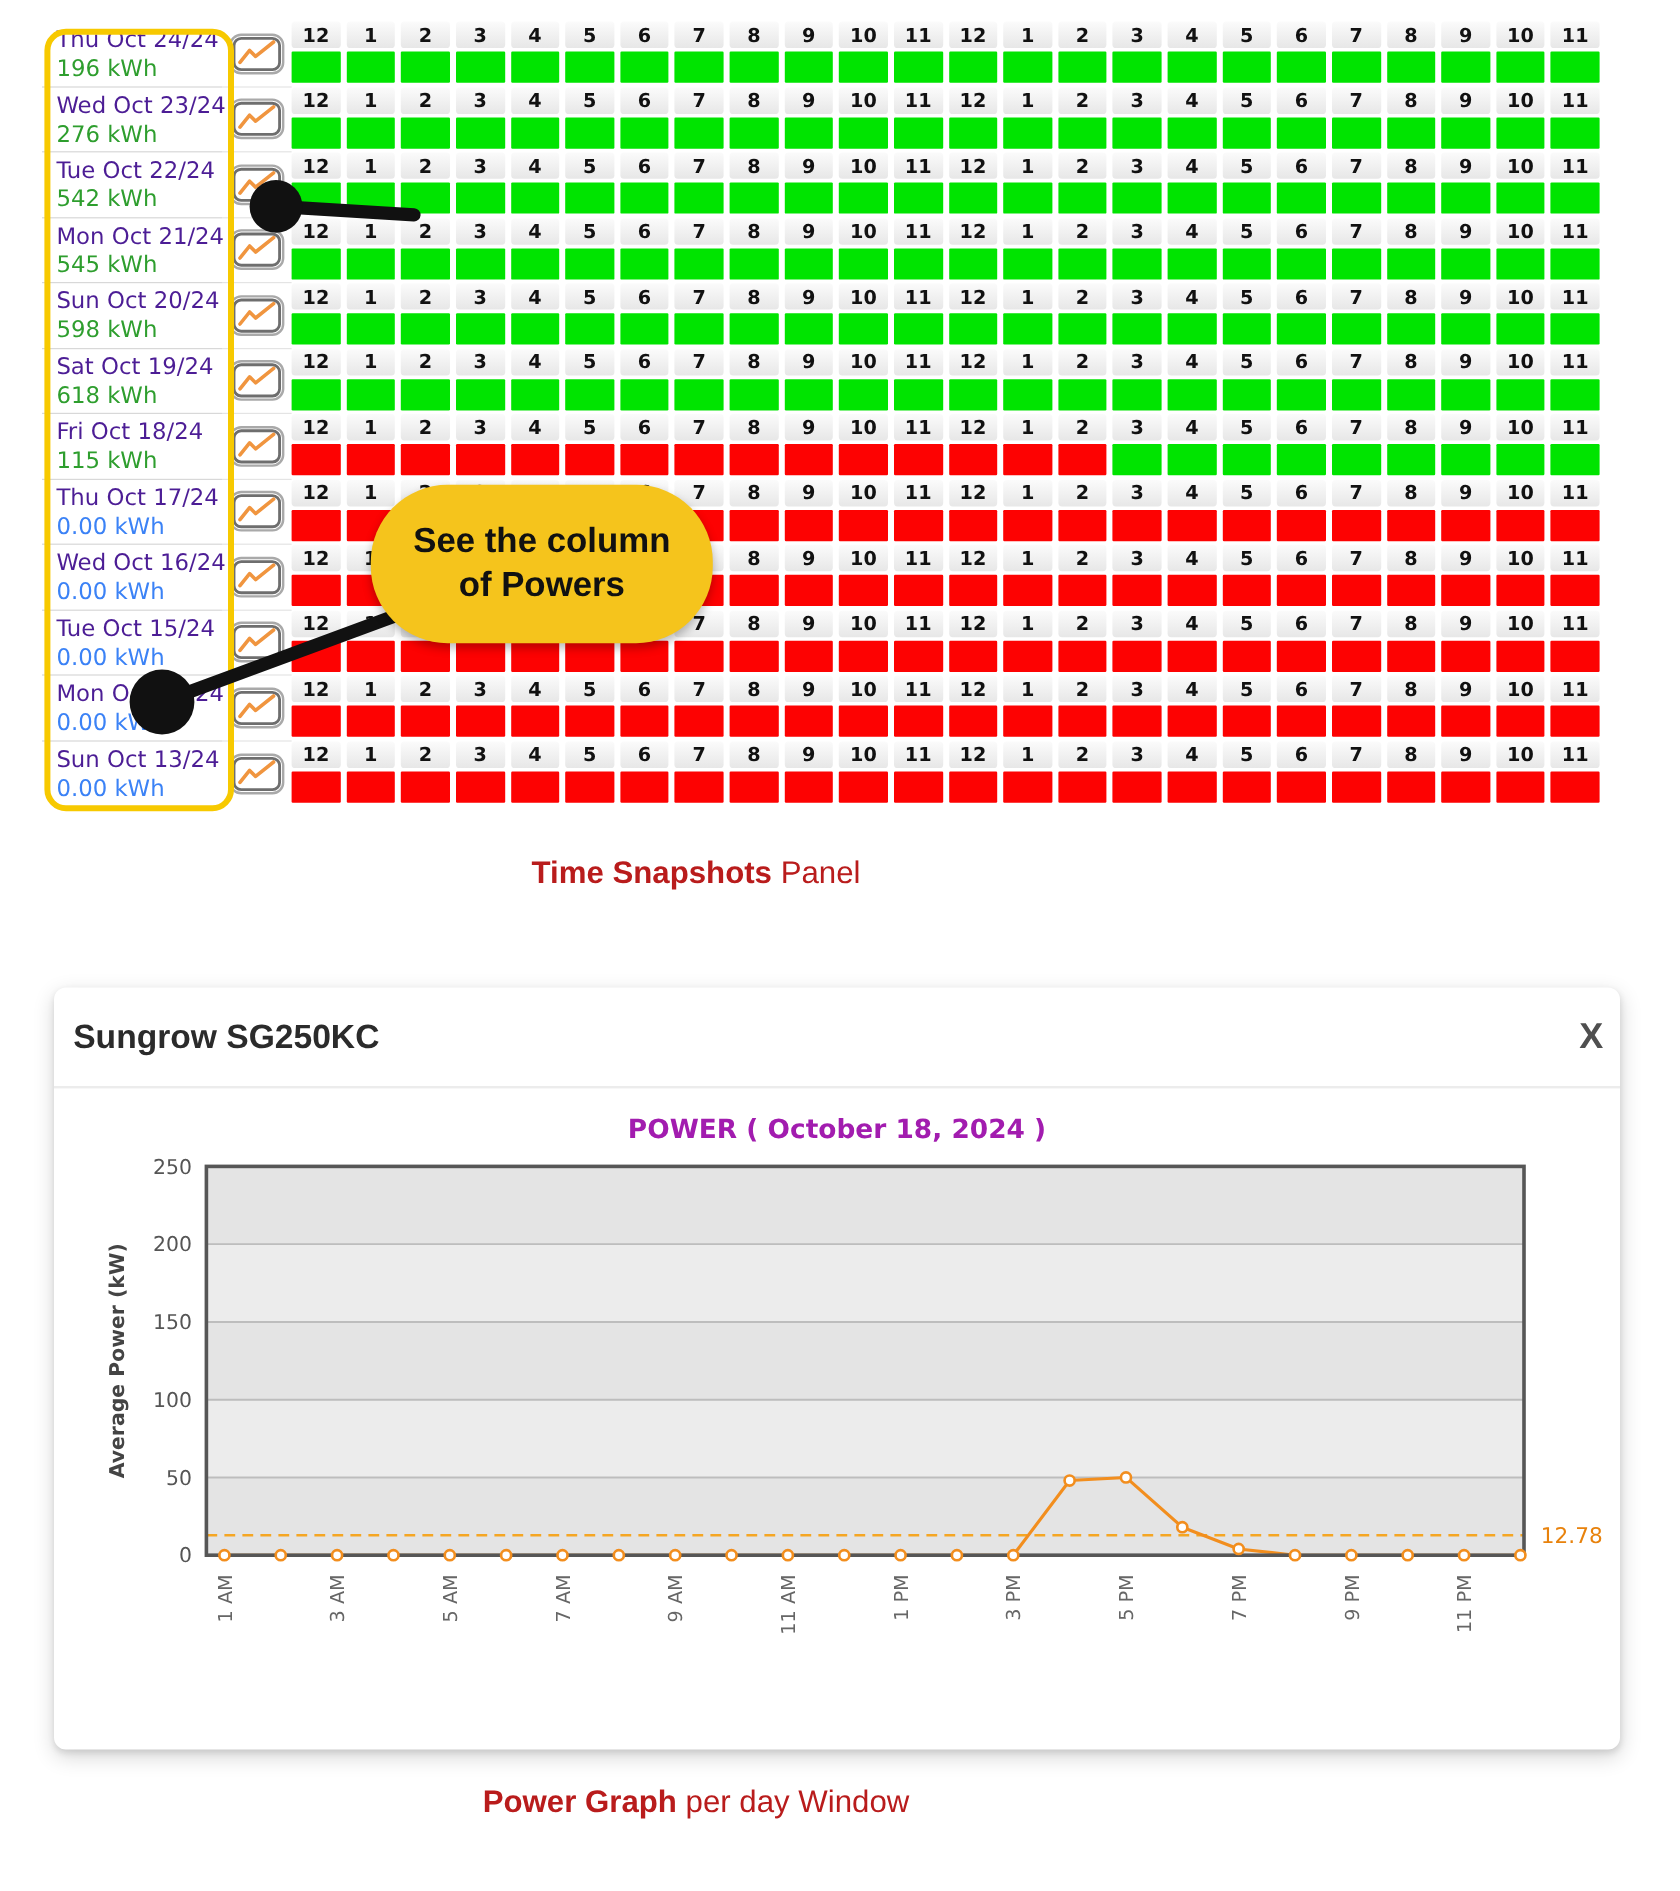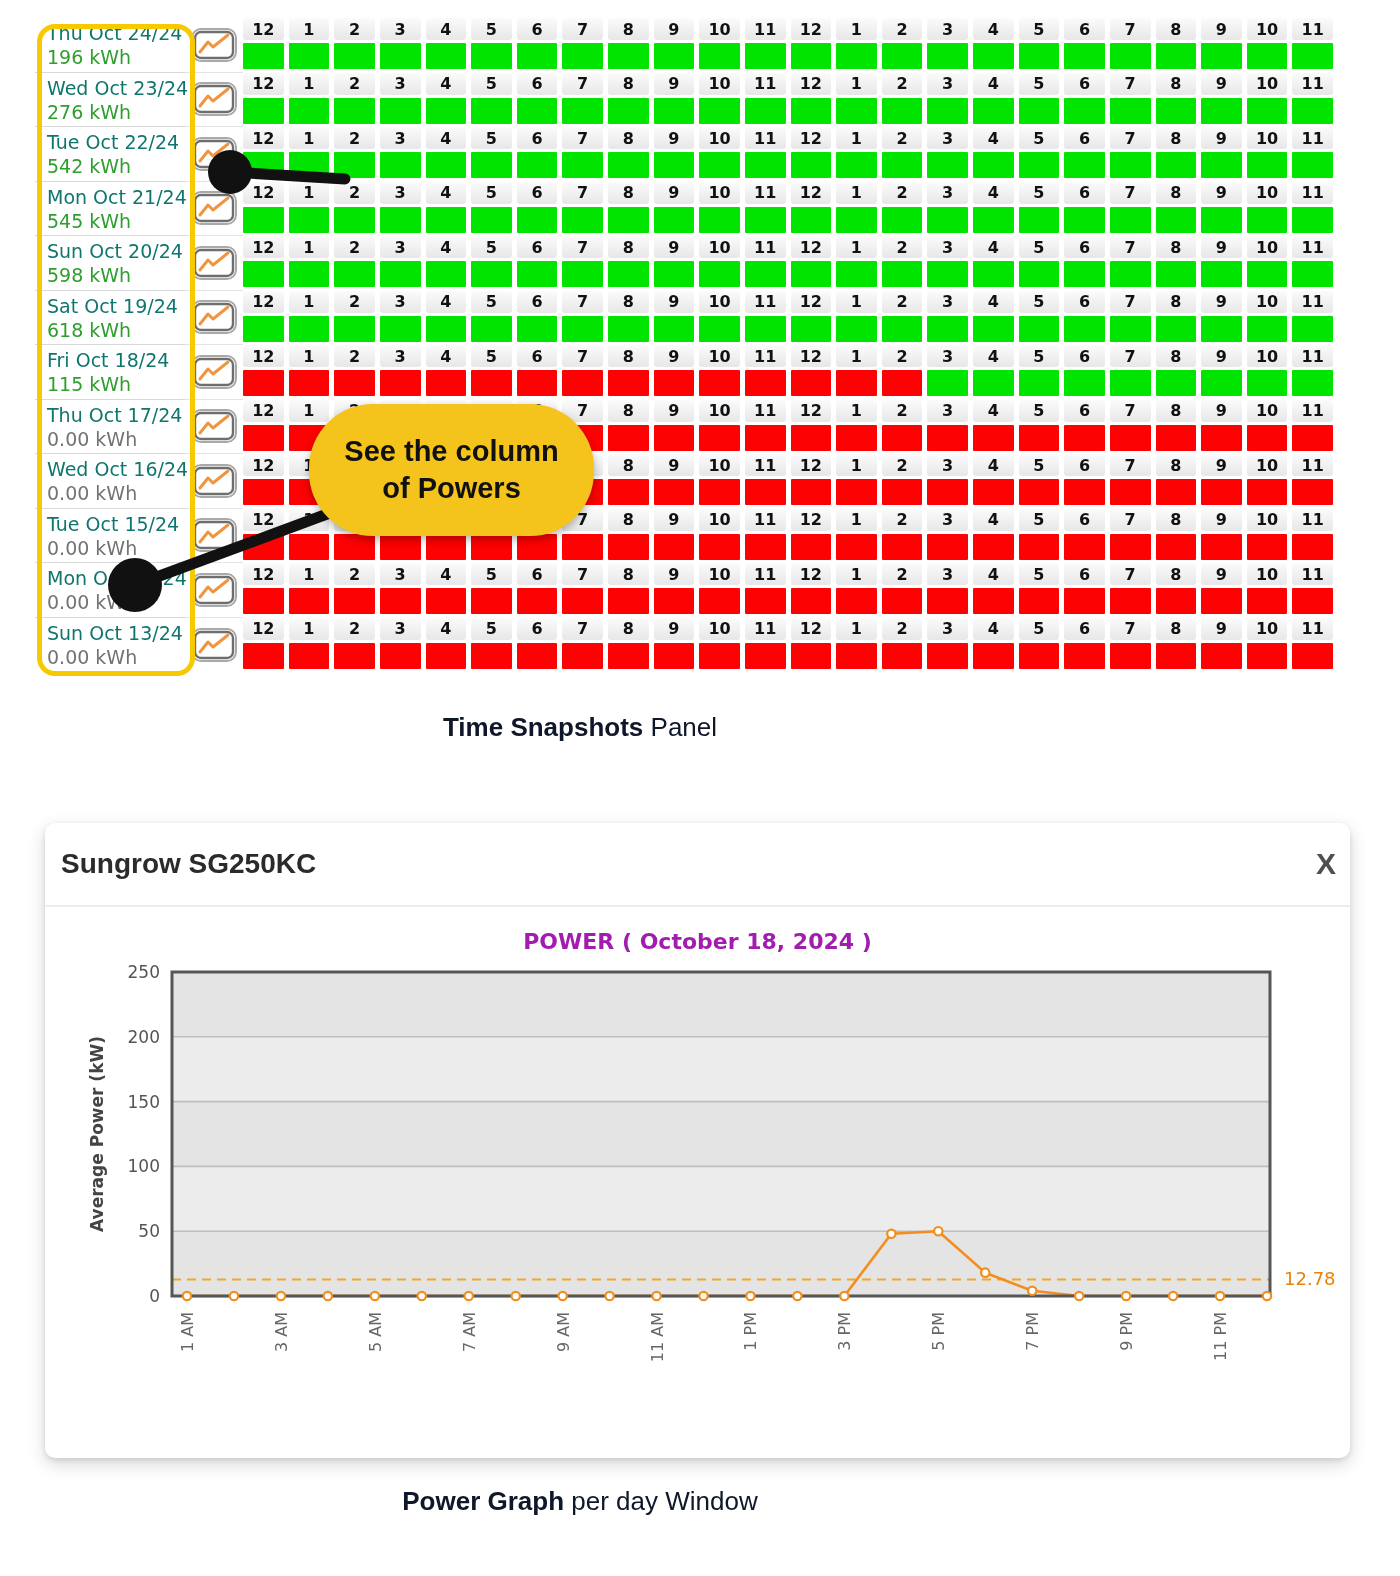--- a/index.html
+++ b/index.html
@@ -5,43 +5,43 @@
   * { margin:0; padding:0; box-sizing:border-box; }
   html,body { background:#ffffff; }
   body { font-family:"DejaVu Sans", sans-serif; }
   #stage { position:relative; width:1400px; height:1576px; background:#fff; overflow:hidden; }
 
   
   #snapshot-panel { position:absolute; left:35px; top:18px; width:1300px; height:662px; background:#fff; }
   .srow { display:flex; height:54.5px; }
   .date-cell { width:150px; padding:3px 4px 0 12px; border-bottom:1px solid #d8d8d8; }
   .srow:last-child .date-cell, .srow:last-child .icon-cell { border-bottom:none; }
-  .date-line1 { font-size:19px; color:#0f766e; line-height:24px; white-space:nowrap; }
+  .date-line1 { font-size:19px; color:#4c1d95; line-height:24px; white-space:nowrap; }
   .date-line2 { font-size:19px; line-height:24px; white-space:nowrap; }
   .date-line2.green { color:#2e9e2e; }
-  .date-line2.red { color:#737373; }
+  .date-line2.red { color:#3b82f6; }
   .icon-cell { width:58px; display:flex; align-items:center; justify-content:center; border-bottom:1px solid #e4e4e4; }
   .graph-btn { width:48px; height:38px; cursor:pointer; background:none; border:none; padding:0; }
   .hours-grid { flex:1; display:grid; grid-template-columns:repeat(24,1fr); grid-template-rows:22px 26px; column-gap:5px; row-gap:3px; padding-right:2px; }
   .hour-header { background:linear-gradient(#fbfbfb,#e7e7e7); border-radius:3px; display:flex; align-items:center; justify-content:center; font-weight:bold; font-size:16px; color:#111; }
   .hour-cell { border-radius:1px; }
   .hour-cell.g { background:#00e400; }
   .hour-cell.r { background:#fd0202; }
 
   #column-highlight { position:absolute; left:37px; top:24px; width:158px; height:652px; border:5px solid #f7c900; border-radius:18px; pointer-events:none; }
 
   
   #annot-overlay { position:absolute; left:0; top:0; width:1400px; height:720px; pointer-events:none; }
   .callout-bubble { position:absolute; background:#f5c41c; border-radius:64px; display:flex; flex-direction:column; align-items:center; justify-content:center; box-shadow:0 4px 8px rgba(0,0,0,.28); font-family:"Liberation Sans", sans-serif; }
   .callout-bubble div { font-size:29px; font-weight:bold; color:#111; line-height:37px; }
   #bubble-1 { left:314px; top:117px; width:277px; height:123px; }
   #bubble-2 { left:309px; top:404px; width:285px; height:132px; }
 
   
-  .caption { position:absolute; left:0; width:1160px; text-align:center; font-family:"Liberation Sans", sans-serif; font-size:26px; color:#0f172a; }
+  .caption { position:absolute; left:0; width:1160px; text-align:center; font-family:"Liberation Sans", sans-serif; font-size:26px; color:#b91c1c; }
   #caption-1 { top:712px; }
   #caption-2 { top:1486px; }
   .caption b { font-weight:bold; }
 
   
   #power-modal { position:absolute; left:45px; top:823px; width:1305px; height:635px; background:#fff; border-radius:10px; box-shadow:0 6px 18px rgba(0,0,0,.16), 0 2px 5px rgba(0,0,0,.10); }
   #modal-header { display:flex; align-items:center; justify-content:space-between; height:84px; padding:0 14px 0 16px; border-bottom:2px solid #ececec; }
   #modal-title { font-family:"Liberation Sans", sans-serif; font-size:28px; font-weight:bold; color:#2b2b2b; }
   #modal-close { font-family:"Liberation Sans", sans-serif; font-size:30px; font-weight:bold; color:#4f4f4f; background:none; border:none; cursor:pointer; }
   #chart-title { margin-top:22px; text-align:center; font-family:"DejaVu Sans", sans-serif; font-size:22px; font-weight:bold; color:#a21caf; }

